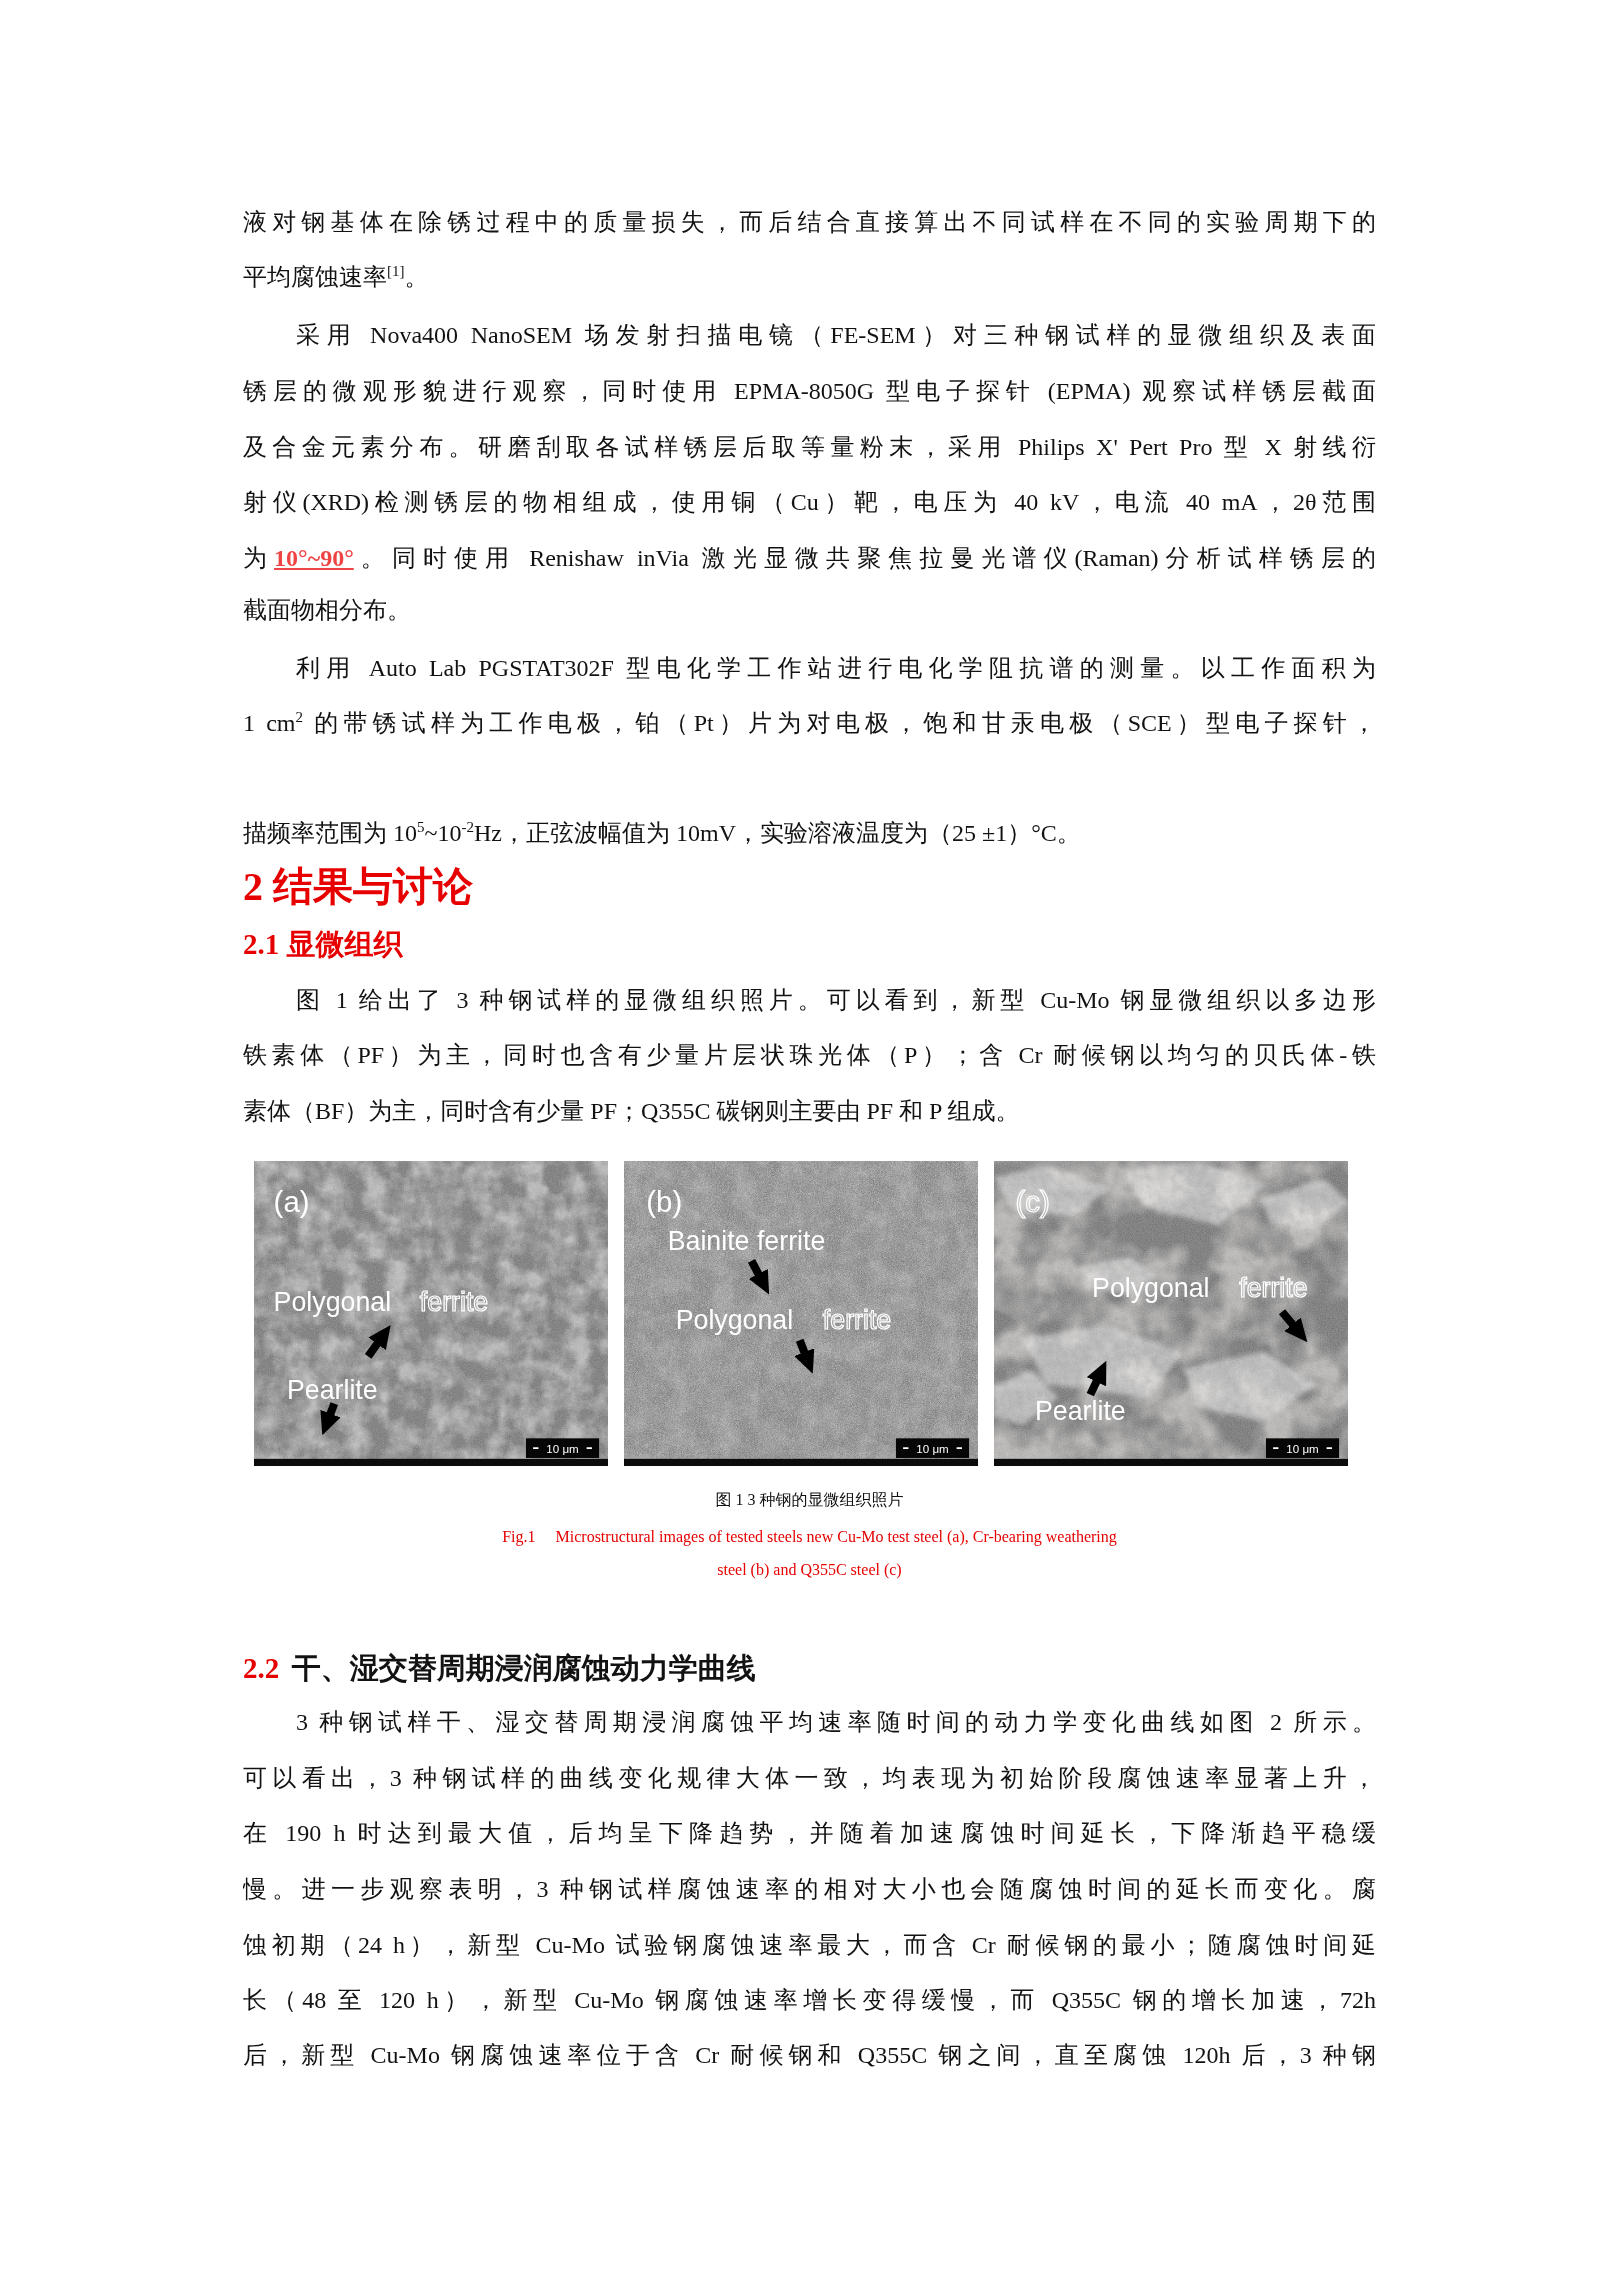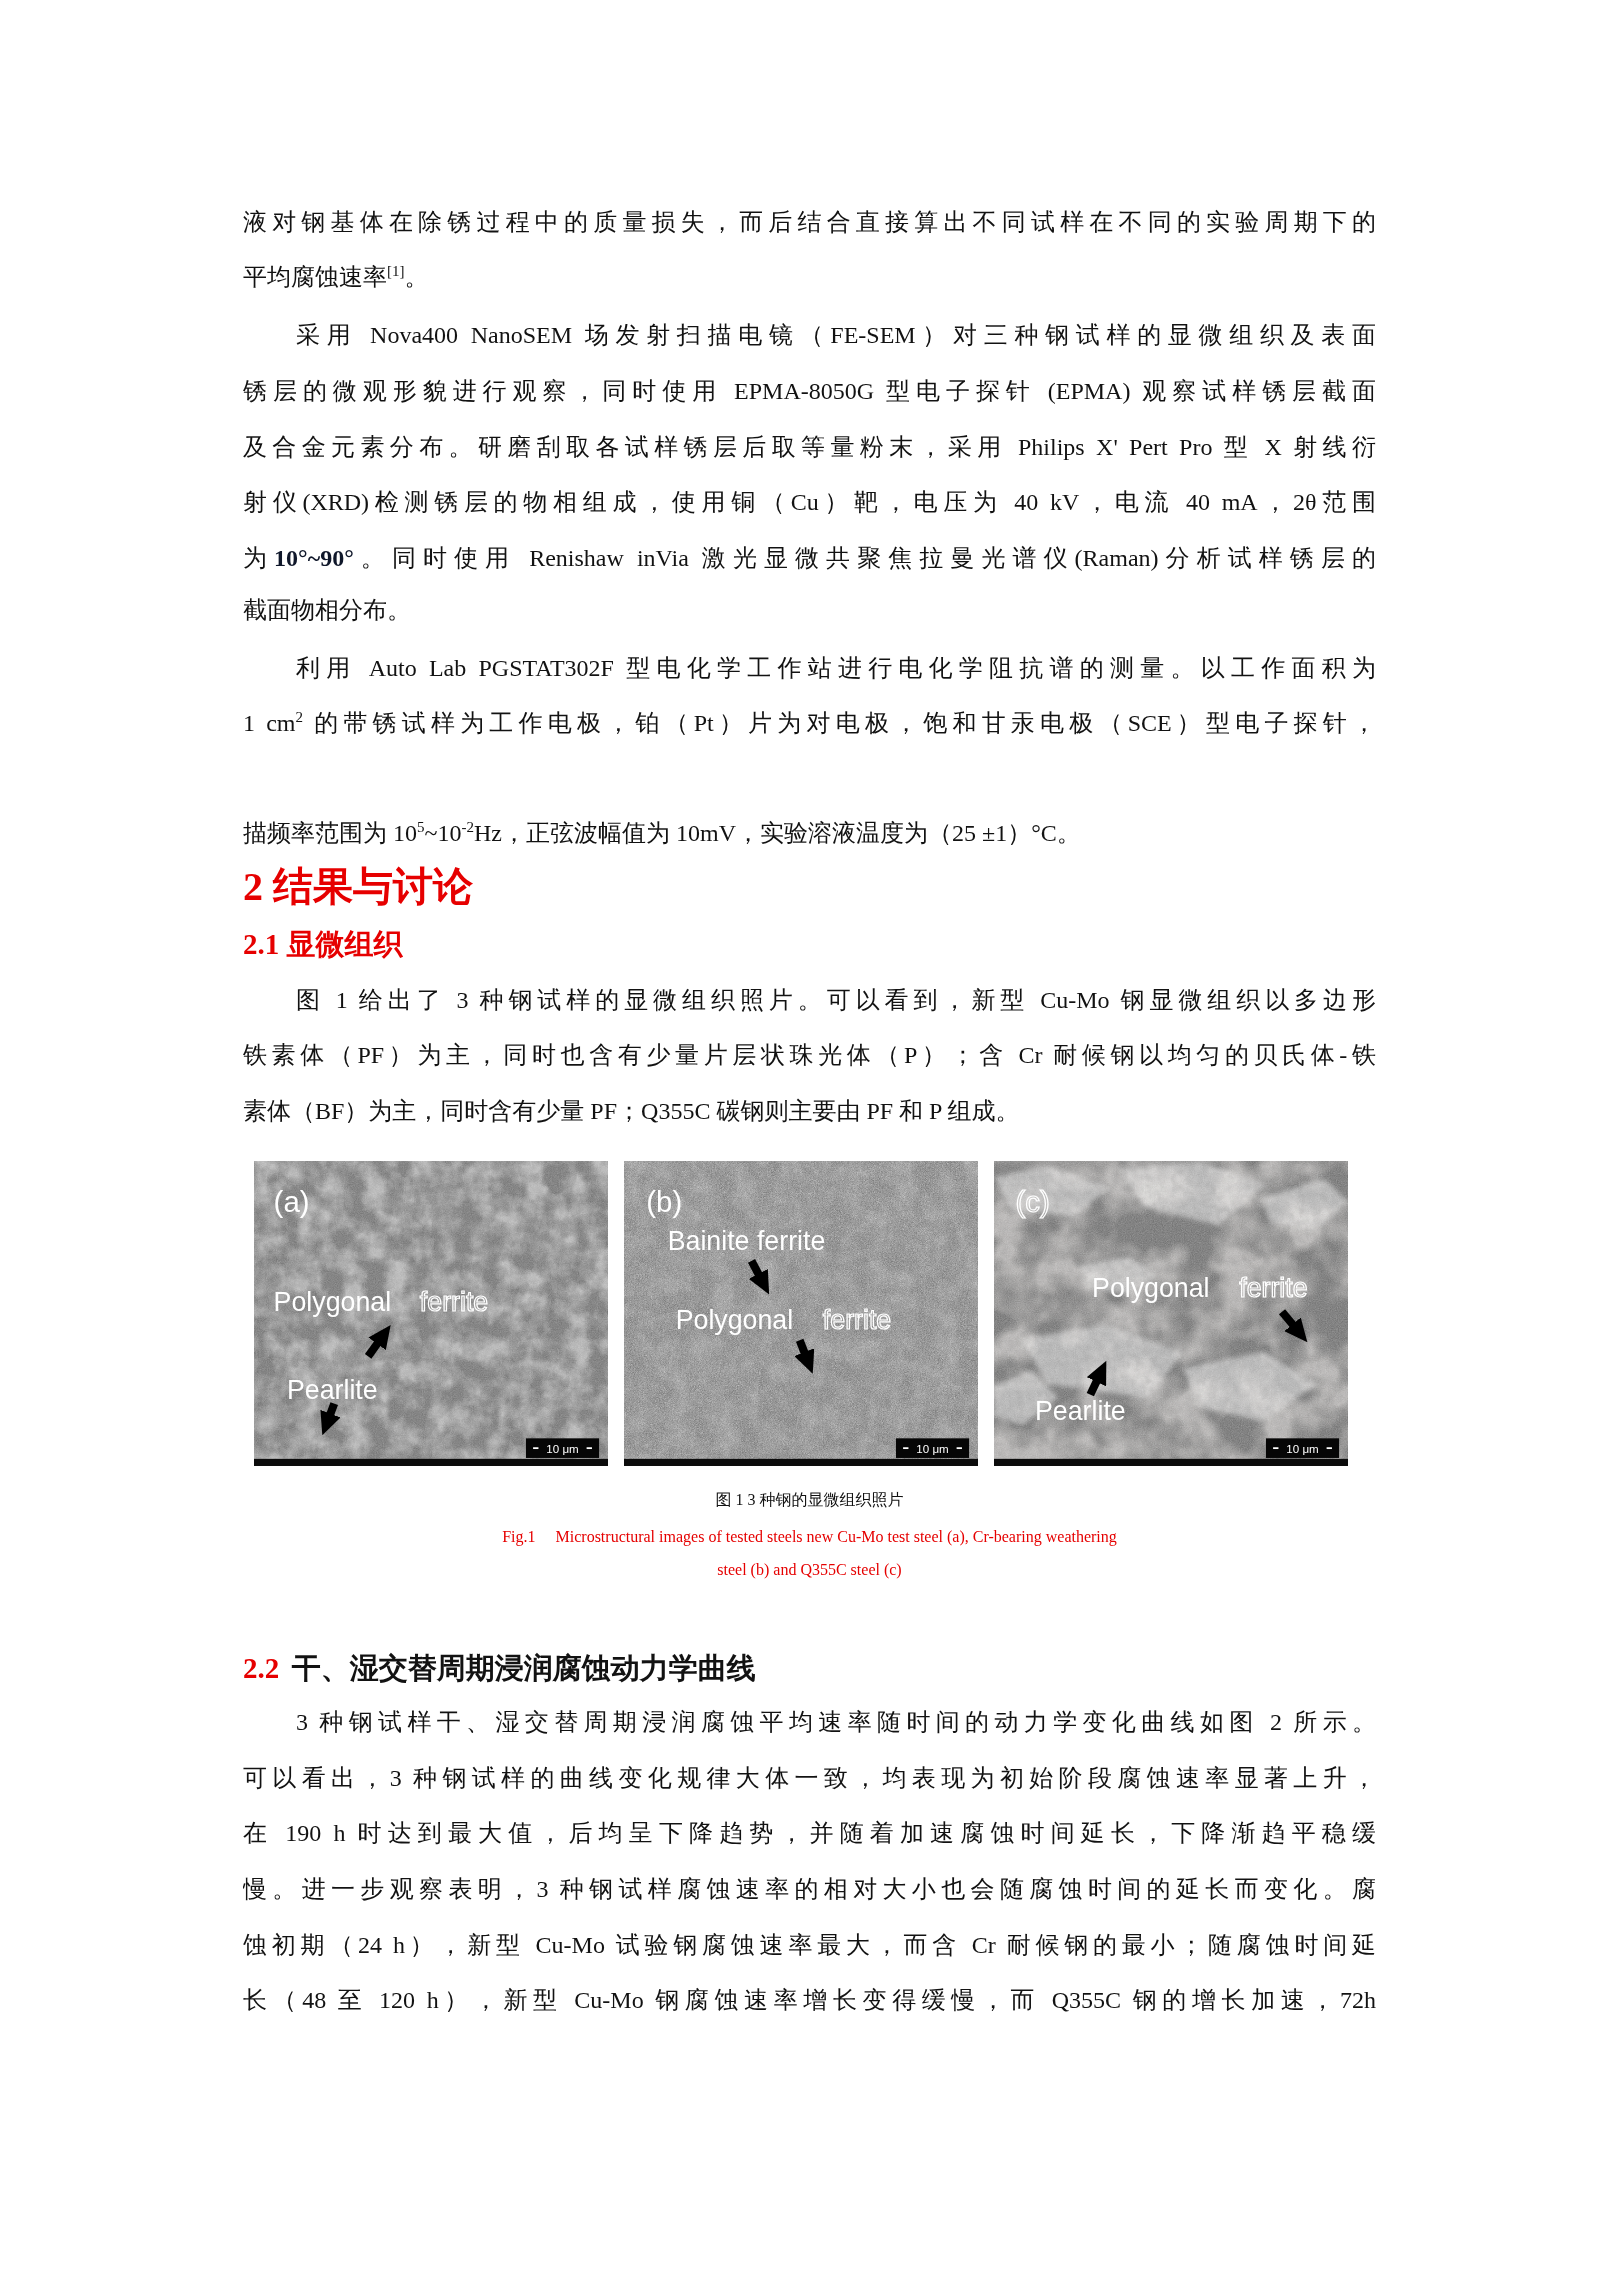--- a/index.html
+++ b/index.html
@@ -4,21 +4,21 @@
 <style>
   html,body{margin:0;padding:0;background:#e8e8e8;}
   .page{position:relative;width:1621px;height:2293px;background:#ffffff;
         font-family:"Liberation Serif","DejaVu Serif",serif;color:#121212;overflow:hidden;}
   .bl{position:absolute;left:243px;width:1133px;height:55px;line-height:55px;
       font-size:24px;box-sizing:border-box;white-space:normal;overflow:hidden;}
   .jl{text-align:justify;text-align-last:justify;}
   .ll{text-align:left;text-align-last:left;}
   .ind{padding-left:53px;}
   .sup{font-size:15px;vertical-align:super;line-height:0;}
-  .blue{color:#0f172a;font-weight:bold;}
+  .blue{color:#ef4444;font-weight:bold;text-decoration:underline;}
   .h2{position:absolute;left:243px;width:1133px;height:43px;line-height:43px;
       font-size:40px;font-weight:bold;color:#e60000;}
   .h3{position:absolute;left:243px;width:1133px;height:41px;line-height:41px;
       font-size:29px;font-weight:bold;color:#e60000;}
   .h3 .blacktxt{color:#121212;margin-left:12.5px;}
   .cap{position:absolute;left:243px;width:1133px;height:36px;line-height:36px;
        font-size:16px;text-align:center;text-align-last:center;}
   .capcn{color:#121212;}
   .capen{color:#e60000;}
   .capb{font-weight:normal;margin-right:16px;}
@@ -155,15 +155,16 @@
   <div class="cap capen" style="top:1552px">steel (b) and Q355C steel (c)</div>
 
   <div class="h3" style="top:1648px"><span>2.2</span><span class="blacktxt">干、湿交替周期浸润腐蚀动力学曲线</span></div>
 
   <div class="bl jl ind" style="top:1695px">3 种钢试样干、湿交替周期浸润腐蚀平均速率随时间的动力学变化曲线如图 2 所示。</div>
   <div class="bl jl" style="top:1751px">可以看出，3 种钢试样的曲线变化规律大体一致，均表现为初始阶段腐蚀速率显著上升，</div>
   <div class="bl jl" style="top:1806px">在 190 h 时达到最大值，后均呈下降趋势，并随着加速腐蚀时间延长，下降渐趋平稳缓</div>
   <div class="bl jl" style="top:1862px">慢。进一步观察表明，3 种钢试样腐蚀速率的相对大小也会随腐蚀时间的延长而变化。腐</div>
   <div class="bl jl" style="top:1918px">蚀初期（24 h），新型 Cu-Mo 试验钢腐蚀速率最大，而含 Cr 耐候钢的最小；随腐蚀时间延</div>
   <div class="bl jl" style="top:1973px">长（48 至 120 h），新型 Cu-Mo 钢腐蚀速率增长变得缓慢，而 Q355C 钢的增长加速，72h</div>
+  <div class="bl jl" style="top:2028px">后，新型 Cu-Mo 钢腐蚀速率位于含 Cr 耐候钢和 Q355C 钢之间，直至腐蚀 120h 后，3 种钢</div>
 
 </div>
 
 
 </body></html>

